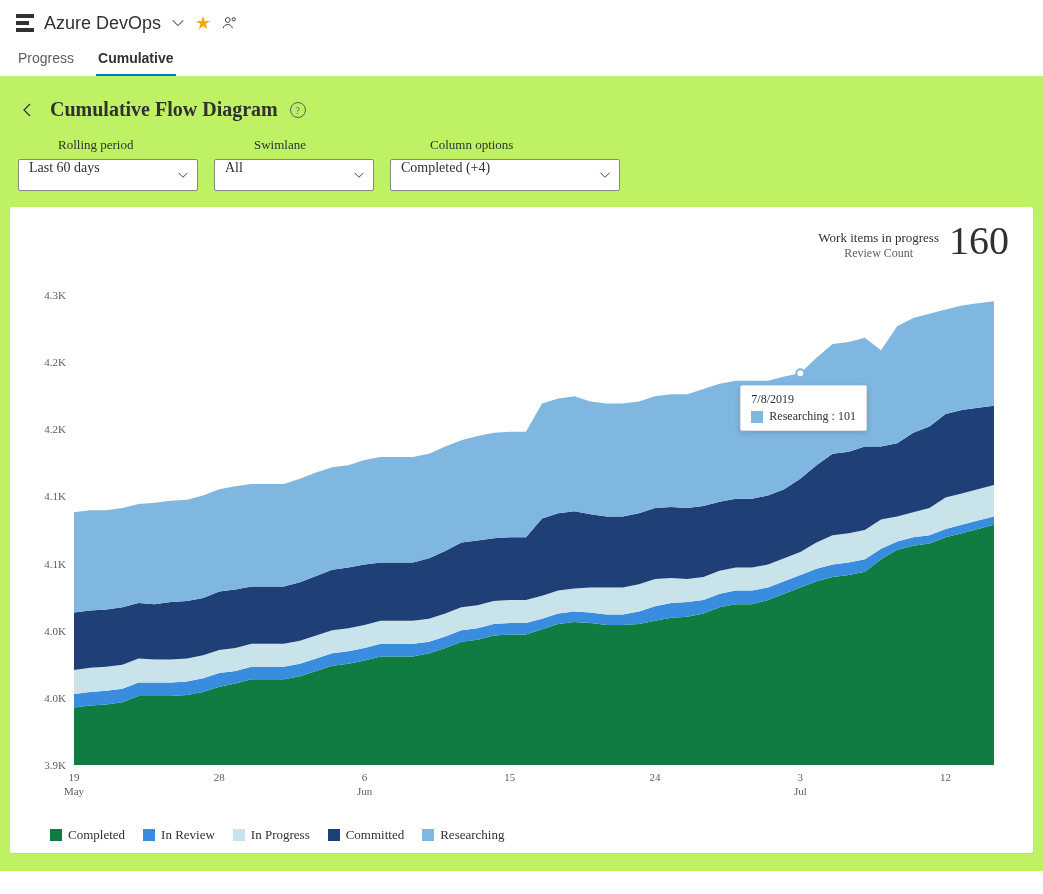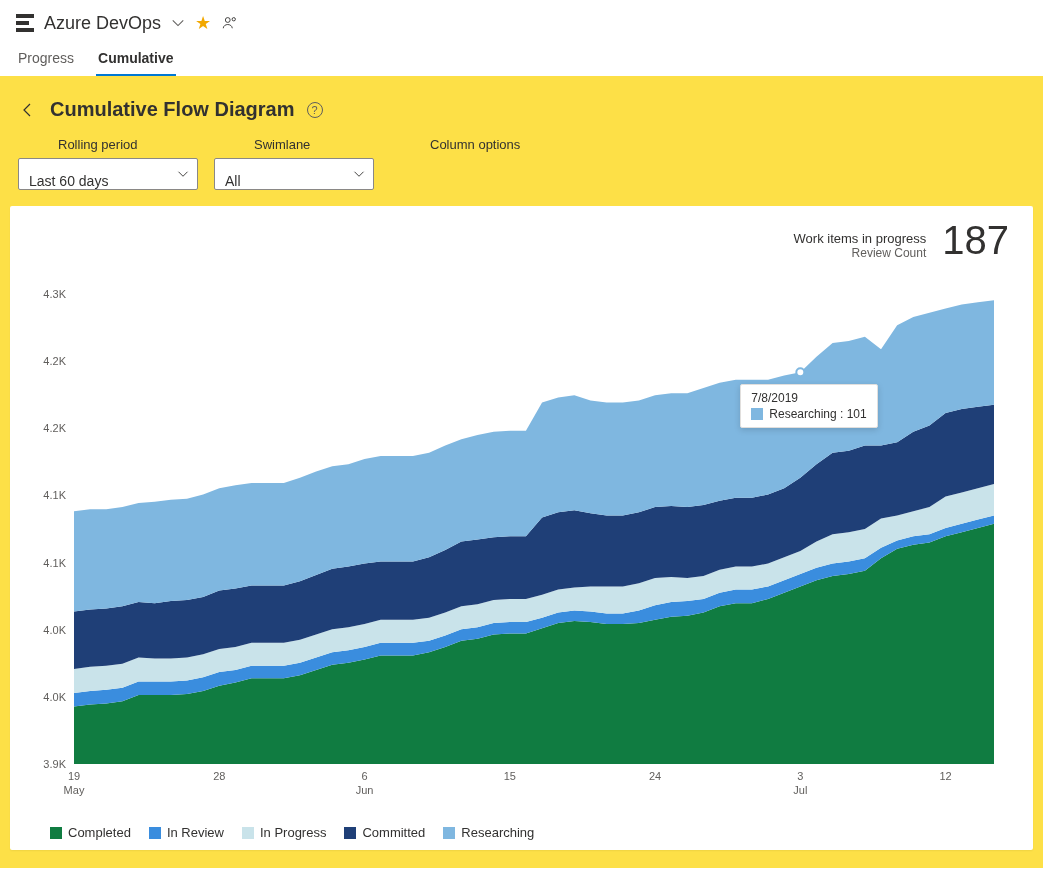--- a/index.html
+++ b/index.html
@@ -7,34 +7,34 @@
   .topbar { display: flex; align-items: center; gap: 10px; padding: 12px 16px 8px 16px; }
   .app-icon { width: 18px; height: 18px; display: flex; flex-direction: column; justify-content: space-between; }
   .app-icon span { display: block; height: 4px; background: #323130; }
   .app-icon span:nth-child(1){width:100%}.app-icon span:nth-child(2){width:70%}.app-icon span:nth-child(3){width:100%}
   .app-title { font-size: 18px; font-weight: 400; color: #323130; }
   .star { color: #f2a800; font-size: 18px; }
   .tabbar { display: flex; gap: 20px; padding: 0 16px; border-bottom: 0px solid transparent; }
   .tab { padding: 8px 2px 10px 2px; cursor: pointer; color: #605e5c; font-size: 14px; position: relative; }
   .tab.active { color: #323130; font-weight: 600; }
   .tab.active::after { content: ""; position: absolute; left: 0; right: 0; bottom: 0; height: 2px; background: #0078d4; }
-  .page { background: #fde047; padding: 18px 10px; }
+  .page { background: #bef264; padding: 18px 10px; font-family: Liberation Serif, serif; }
   .page-header { display: flex; align-items: center; gap: 12px; padding: 4px 8px 16px 8px; }
   .page-title { font-size: 20px; font-weight: 600; }
   .filters { display: flex; gap: 16px; padding: 0 8px 16px 8px; }
   .filter { display: flex; flex-direction: column; gap: 6px; }
   .filter label { font-size: 13px; color: #323130; margin-left: 40px; }
-  .select { height: 32px; min-width: 180px; border: 1px solid #8a8886; background: #fff; padding: 0 30px 0 10px; display: flex; align-items: flex-end; position: relative; border-radius:2px;}
+  .select { height: 32px; min-width: 180px; border: 1px solid #8a8886; background: #fff; padding: 0 30px 0 10px; display: flex; align-items: flex-start; position: relative; border-radius:2px;}
   .select.wide { min-width: 230px; }
   .card { background: #fff; margin: 0 0 0 0; padding: 18px 14px 10px 14px; border-radius: 2px; box-shadow: 0 1px 2px rgba(0,0,0,.06); position: relative; }
   .kpi { position: absolute; right: 24px; top: 14px; text-align: right; }
   .kpi .t1 { font-size: 13px; color: #323130; }
   .kpi .t2 { font-size: 12px; color: #605e5c; }
   .kpi .big { font-size: 40px; font-weight: 300; color: #323130; line-height: 1; }
-  .kpi .row { display:flex; align-items:flex-end; gap:16px; justify-content:flex-end;}
+  .kpi .row { display:flex; align-items:flex-end; gap:10px; justify-content:flex-end;text-align:center;}
   .chart-wrap { position: relative; margin-top: 30px; }
   .legend { display: flex; gap: 18px; padding: 8px 0 0 26px; flex-wrap: wrap; }
   .legend .item { display: flex; align-items: center; gap: 6px; font-size: 13px; color: #323130; }
   .swatch { width: 12px; height: 12px; }
   .tooltip { position: absolute; background: #fff; border: 1px solid #e1dfdd; box-shadow: 0 2px 6px rgba(0,0,0,.15); padding: 6px 10px; font-size: 12px; border-radius: 2px; }
   .tooltip .date { color: #323130; }
   .tooltip .row { display:flex; align-items:center; gap:6px; margin-top:2px;}
   .back-arrow { width:20px; height:20px; display:flex; align-items:center; justify-content:center; cursor:pointer; }
   .help-icon { width:16px; height:16px; border:1px solid #605e5c; border-radius:50%; display:flex; align-items:center; justify-content:center; font-size:11px; color:#605e5c; cursor:pointer;}
   .ylabel { font-size:11px; fill:#605e5c; }
@@ -92,31 +92,37 @@
       <label>Swimlane</label>
       <div class="select" style="min-width:160px">
         <span>All</span>
         <svg class="chev" width="12" height="12" viewBox="0 0 16 16">
             <path d="M2 5l6 6 6-6" stroke="#323130" stroke-width="1.2" fill="none"></path>
           </svg>
       </div>
     </div>
     <div class="filter">
       <label>Column options</label>
+      <div class="select wide">
+        <span>Completed (+4)</span>
+        <svg class="chev" width="12" height="12" viewBox="0 0 16 16">
+            <path d="M2 5l6 6 6-6" stroke="#323130" stroke-width="1.2" fill="none"></path>
+          </svg>
+      </div>
     </div>
   </div>
 
   <div class="card">
     <div class="kpi">
       <div class="row">
         <div>
           <div class="t1">Work items in progress</div>
           <div class="t2">Review Count</div>
         </div>
-        <div class="big">187</div>
+        <div class="big">160</div>
       </div>
     </div>
 
     <div class="chart-wrap">
       <svg id="chart" width="980" height="560">
           <text x="42" y="514" text-anchor="end" class="ylabel">3.9K</text>
           <text x="42" y="446.8571428571429" text-anchor="end" class="ylabel">4.0K</text>
           <text x="42" y="379.7142857142857" text-anchor="end" class="ylabel">4.0K</text>
           <text x="42" y="312.57142857142856" text-anchor="end" class="ylabel">4.1K</text>
           <text x="42" y="245.42857142857144" text-anchor="end" class="ylabel">4.1K</text>

